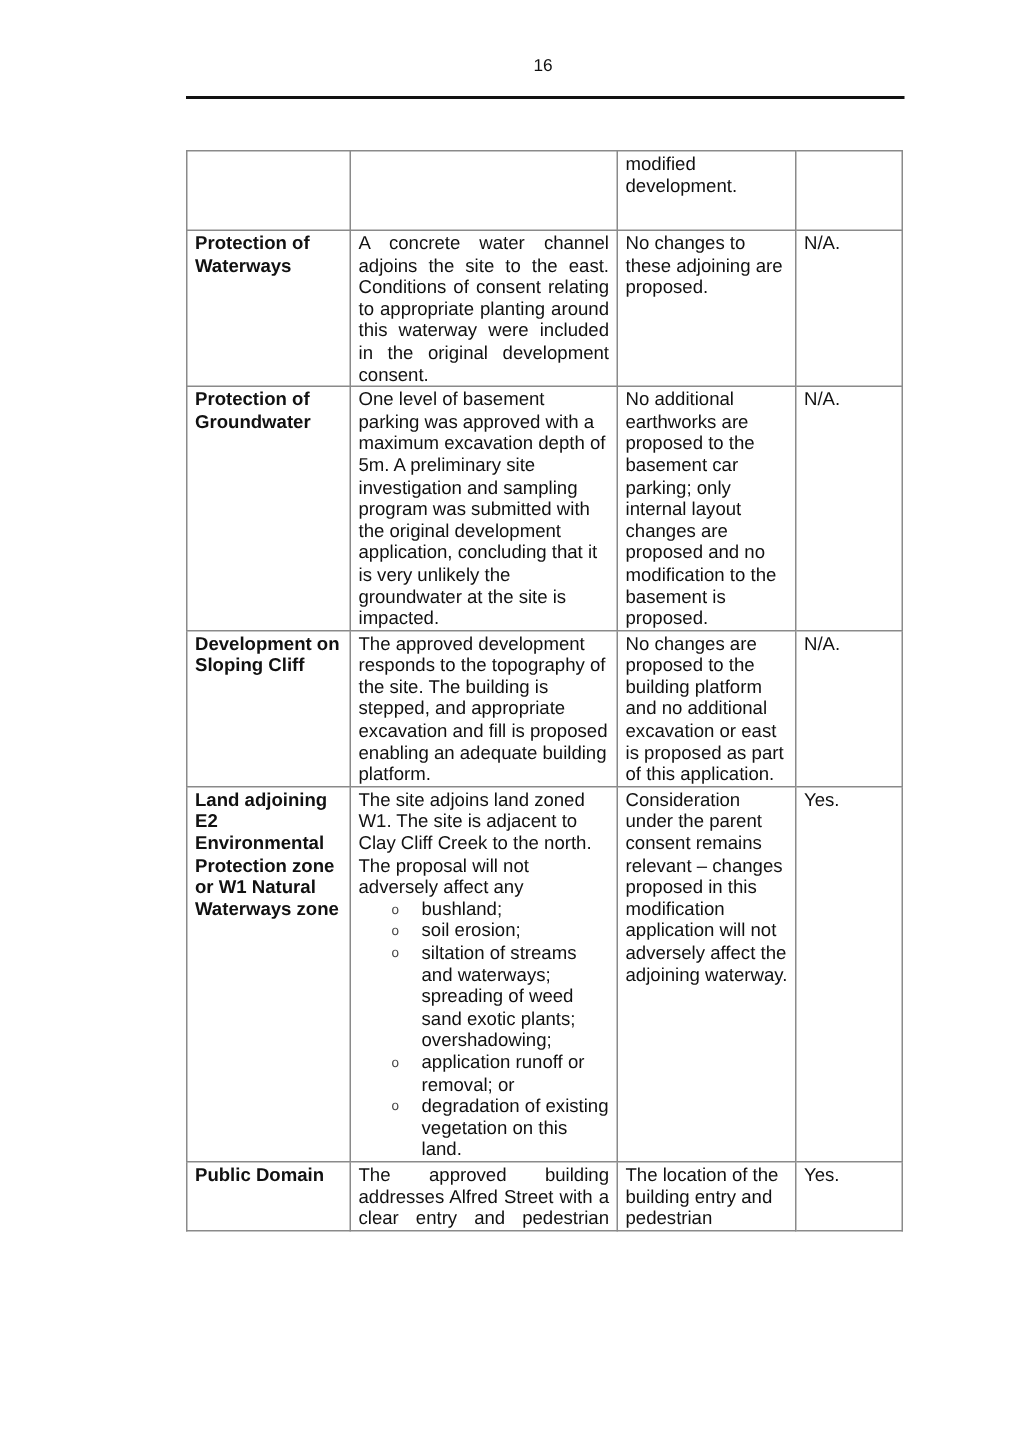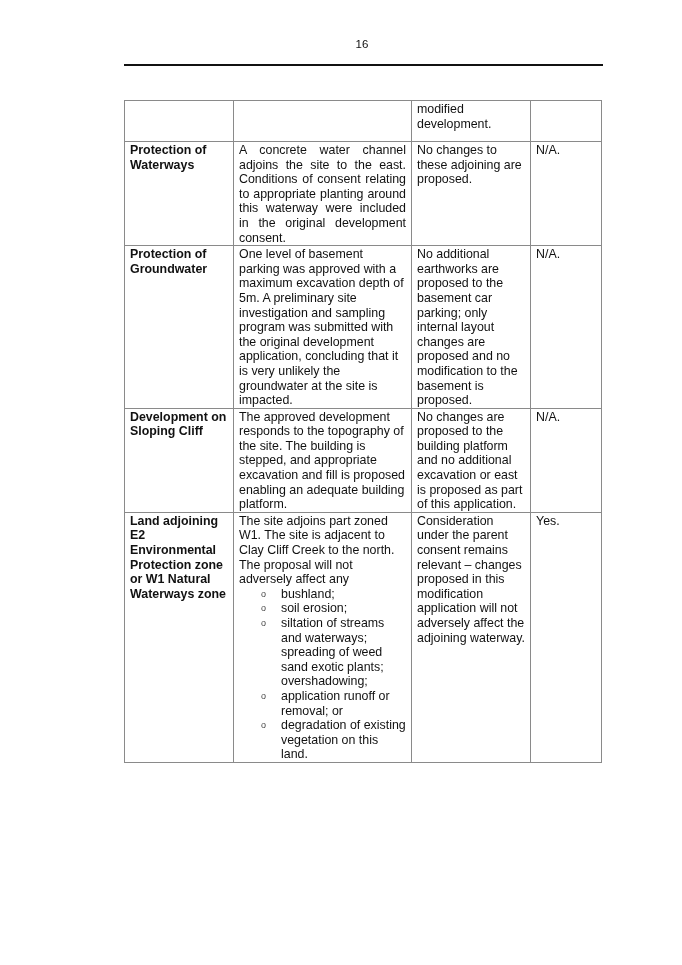--- a/index.html
+++ b/index.html
@@ -26,21 +26,21 @@
 <div class="header-rule"></div>
 
 <table class="req">
   <colgroup>
       <col class="c1">
       <col class="c2">
       <col class="c3">
       <col class="c4">
     </colgroup>
   <tbody>
-    <tr style="height:41px;">
+    <tr style="height:53px;">
       <td class="topic"></td>
       <td></td>
       <td>modified development.</td>
       <td></td>
     </tr>
     <tr>
       <td class="topic">Protection of Waterways</td>
       <td class="just">A concrete water channel adjoins the site to the east. Conditions of consent relating to appropriate planting around this waterway were included in the original development consent.</td>
       <td>No changes to these adjoining are proposed.</td>
       <td>N/A.</td>
@@ -53,26 +53,32 @@
     </tr>
     <tr>
       <td class="topic">Development on Sloping Cliff</td>
       <td>The approved development responds to the topography of the site. The building is stepped, and appropriate excavation and fill is proposed enabling an adequate building platform.</td>
       <td>No changes are proposed to the building platform and no additional excavation or east is proposed as part of this application.</td>
       <td>N/A.</td>
     </tr>
     <tr>
       <td class="topic">Land adjoining E2 Environmental Protection zone or W1 Natural Waterways zone</td>
       <td>
-        <div>The site adjoins part zoned W1. The site is adjacent to Clay Cliff Creek to the north. The proposal will not adversely affect any</div>
+        <div>The site adjoins land zoned W1. The site is adjacent to Clay Cliff Creek to the north. The proposal will not adversely affect any</div>
         <ul class="bullets">
           <li><span class="b">o</span><span>bushland;</span></li>
           <li><span class="b">o</span><span>soil erosion;</span></li>
           <li><span class="b">o</span><span>siltation of streams and waterways; spreading of weed sand exotic plants; overshadowing;</span></li>
           <li><span class="b">o</span><span>application runoff or removal; or</span></li>
           <li><span class="b">o</span><span>degradation of existing vegetation on this land.</span></li>
         </ul>
       </td>
       <td>Consideration under the parent consent remains relevant – changes proposed in this modification application will not adversely affect the adjoining waterway.</td>
       <td>Yes.</td>
     </tr>
+    <tr>
+      <td class="topic">Public Domain</td>
+      <td class="justall">The approved building addresses Alfred Street with a clear entry and pedestrian</td>
+      <td>The location of the building entry and pedestrian</td>
+      <td>Yes.</td>
+    </tr>
   </tbody>
 </table>
 
 </body></html>

